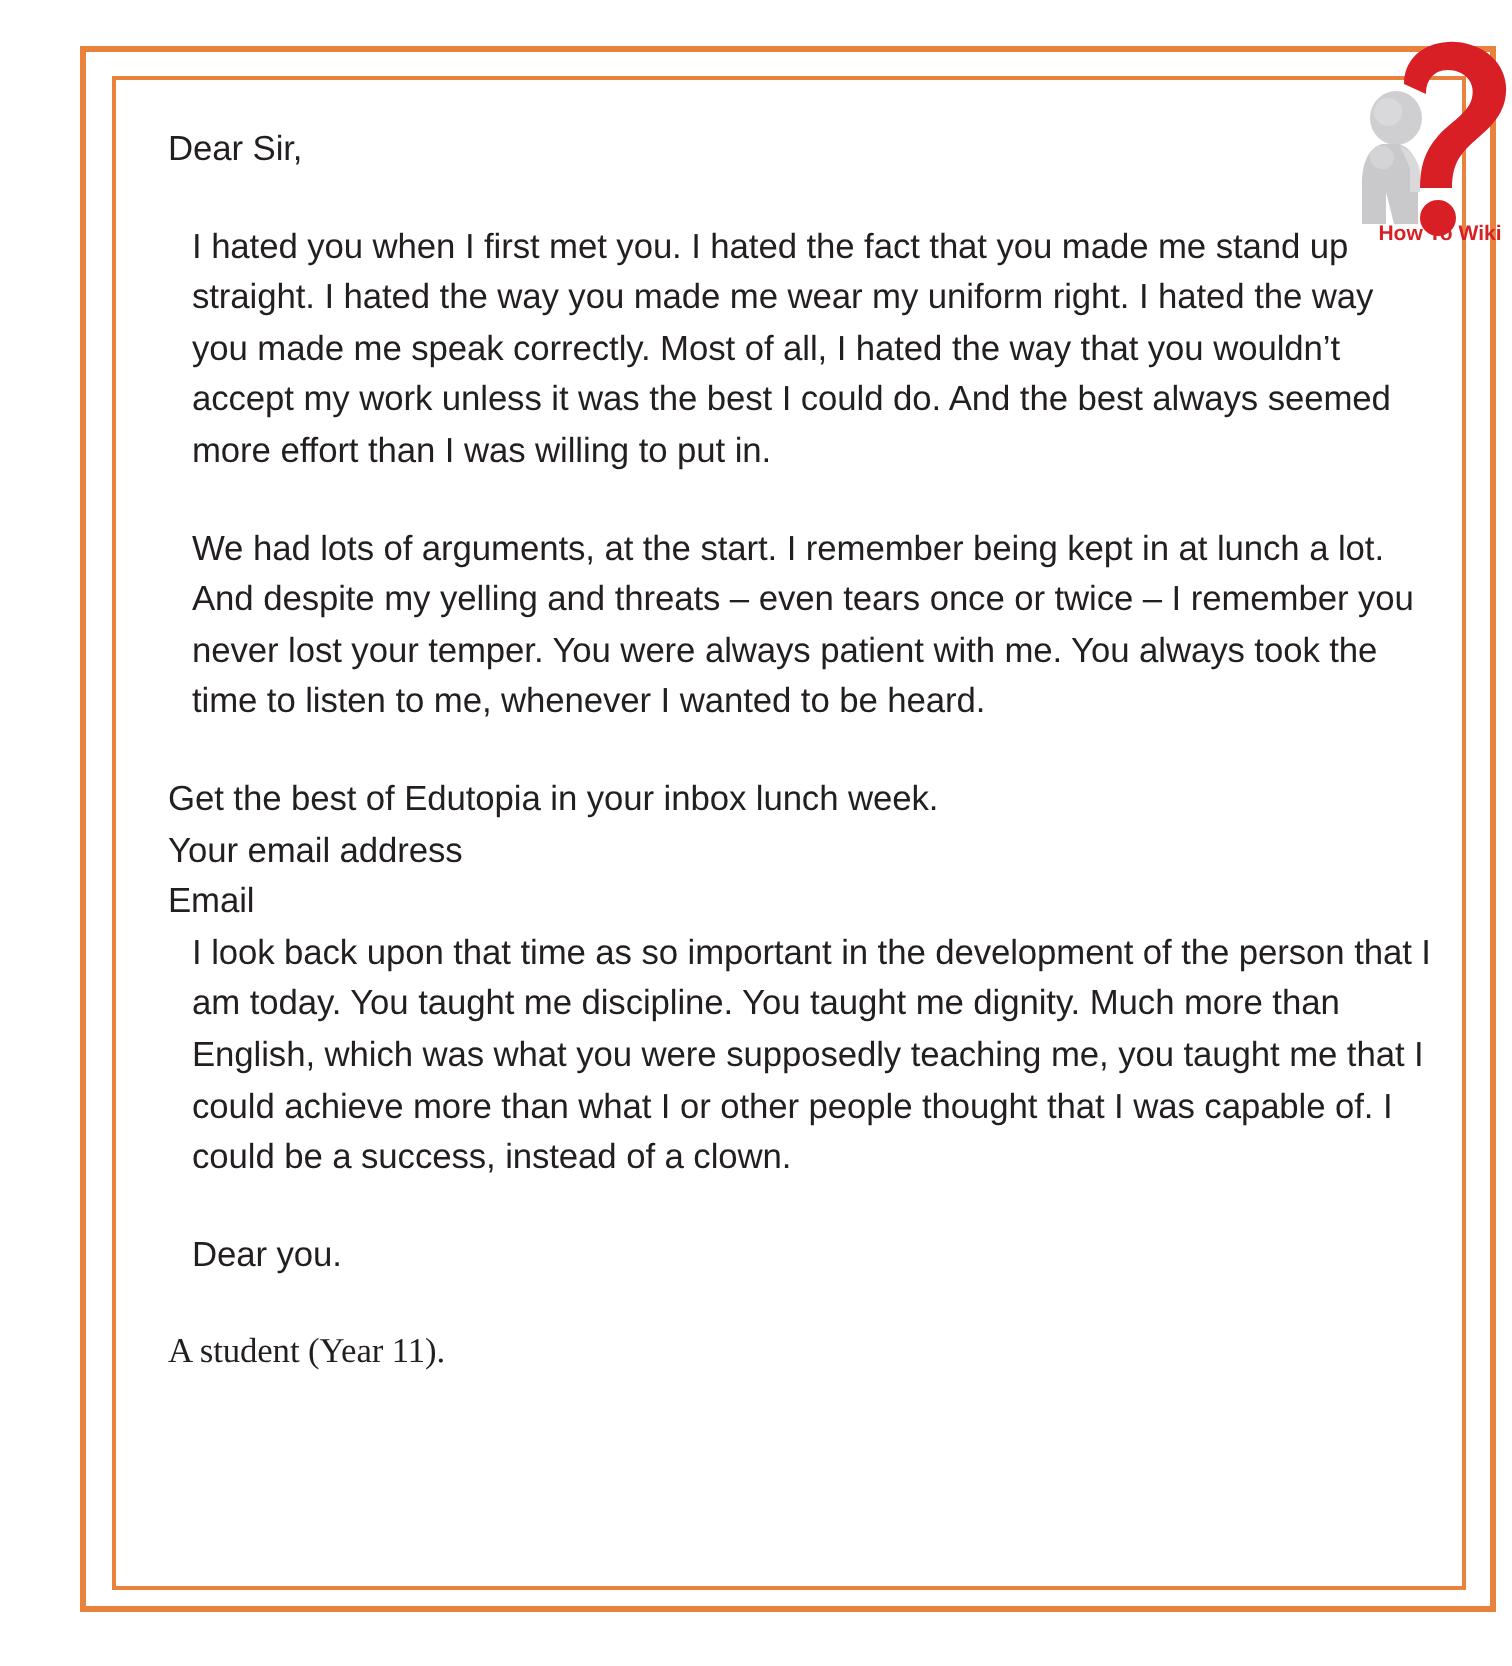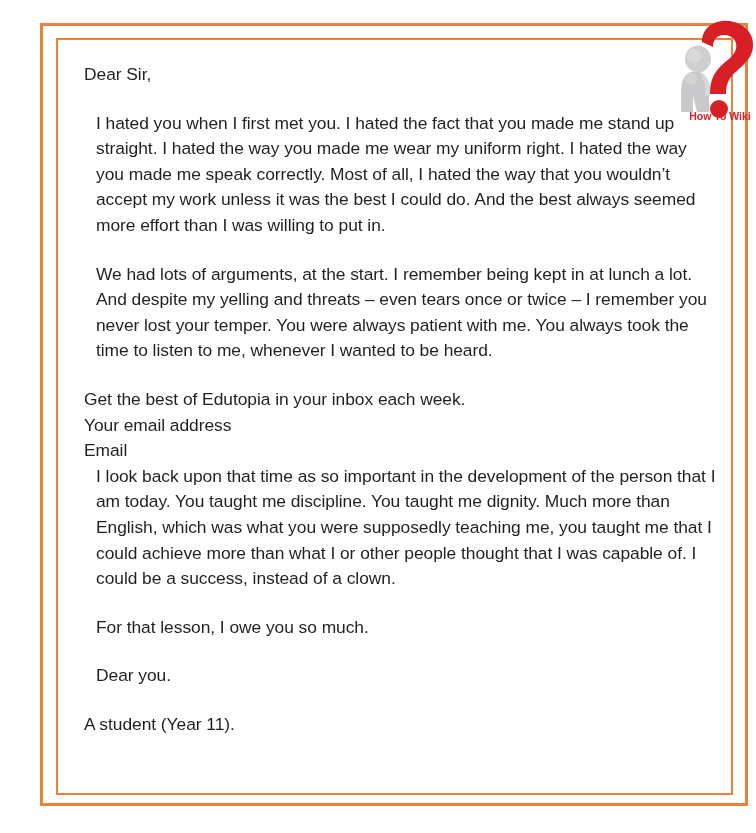--- a/index.html
+++ b/index.html
@@ -62,20 +62,21 @@
   }
 
   .letter p {
     margin: 0 0 23px 12px;
   }
   .letter p.tight {
     margin: 0;
   }
   .letter p.last {
     margin: 0;
+    font-family: Liberation Serif, serif;
   }
   .spacer-block {
     height: 23px;
   }
 
   
   .logo {
     position: absolute;
     left: 653px;
     top: 16px;
@@ -99,27 +100,26 @@
 
   <div class="letter">
 
     <p class="tight">Dear Sir,</p>
     <div class="spacer-block"></div>
 
     <p>I hated you when I first met you. I hated the fact that you made me stand up straight. I hated the way you made me wear my uniform right. I hated the way you made me speak correctly. Most of all, I hated the way that you wouldn’t accept my work unless it was the best I could do. And the best always seemed more effort than I was willing to put in.</p>
 
     <p>We had lots of arguments, at the start. I remember being kept in at lunch a lot. And despite my yelling and threats – even tears once or twice – I remember you never lost your temper. You were always patient with me. You always took the time to listen to me, whenever I wanted to be heard.</p>
 
-    <p class="tight">Get the best of Edutopia in your inbox each week.</p>
+    <p class="tight">Get the best of Edutopia in your inbox lunch week.</p>
     <p class="tight">Your email address</p>
     <p class="tight">Email</p>
 
     <p>I look back upon that time as so important in the development of the person that I am today. You taught me discipline. You taught me dignity. Much more than English, which was what you were supposedly teaching me, you taught me that I could achieve more than what I or other people thought that I was capable of. I could be a success, instead of a clown.</p>
 
-    <p>For that lesson, I owe you so much.</p>
 
     <p>Dear you.</p>
 
     <p class="last"> A student (Year 11).</p>
 
   </div>
 
   <div class="logo">
     <svg viewBox="0 0 103 106" xmlns="http://www.w3.org/2000/svg" aria-hidden="true">
 

